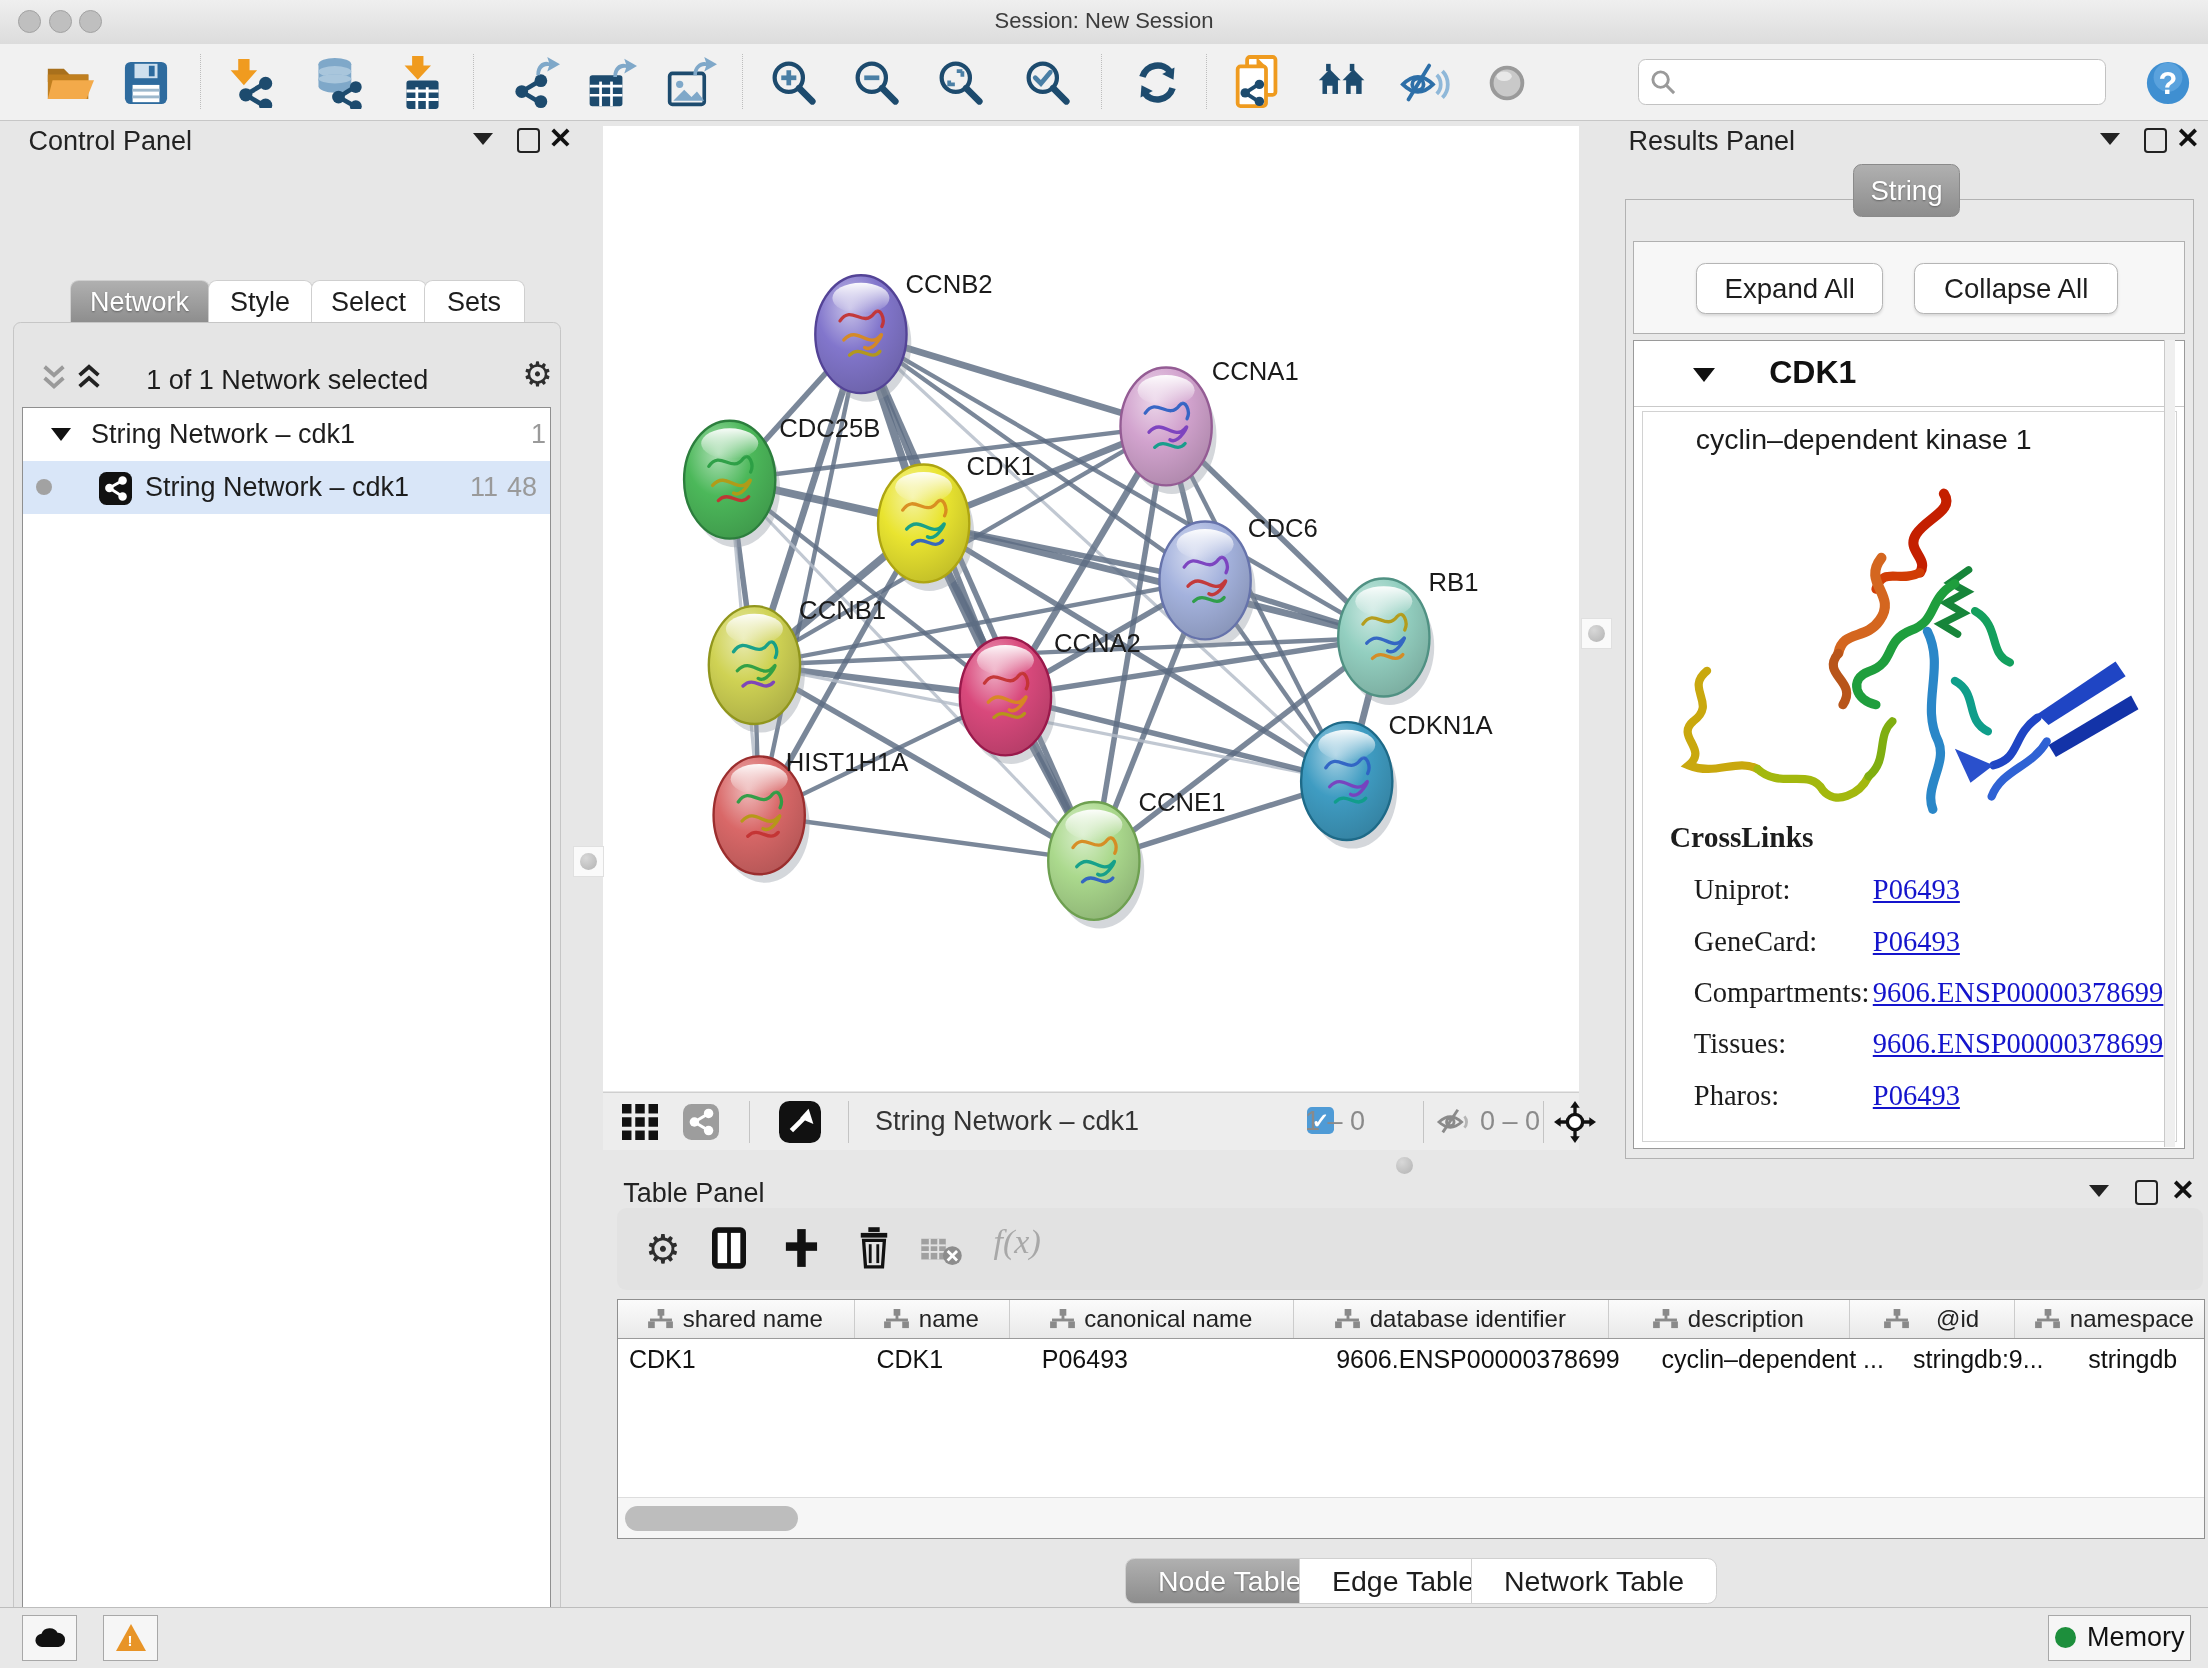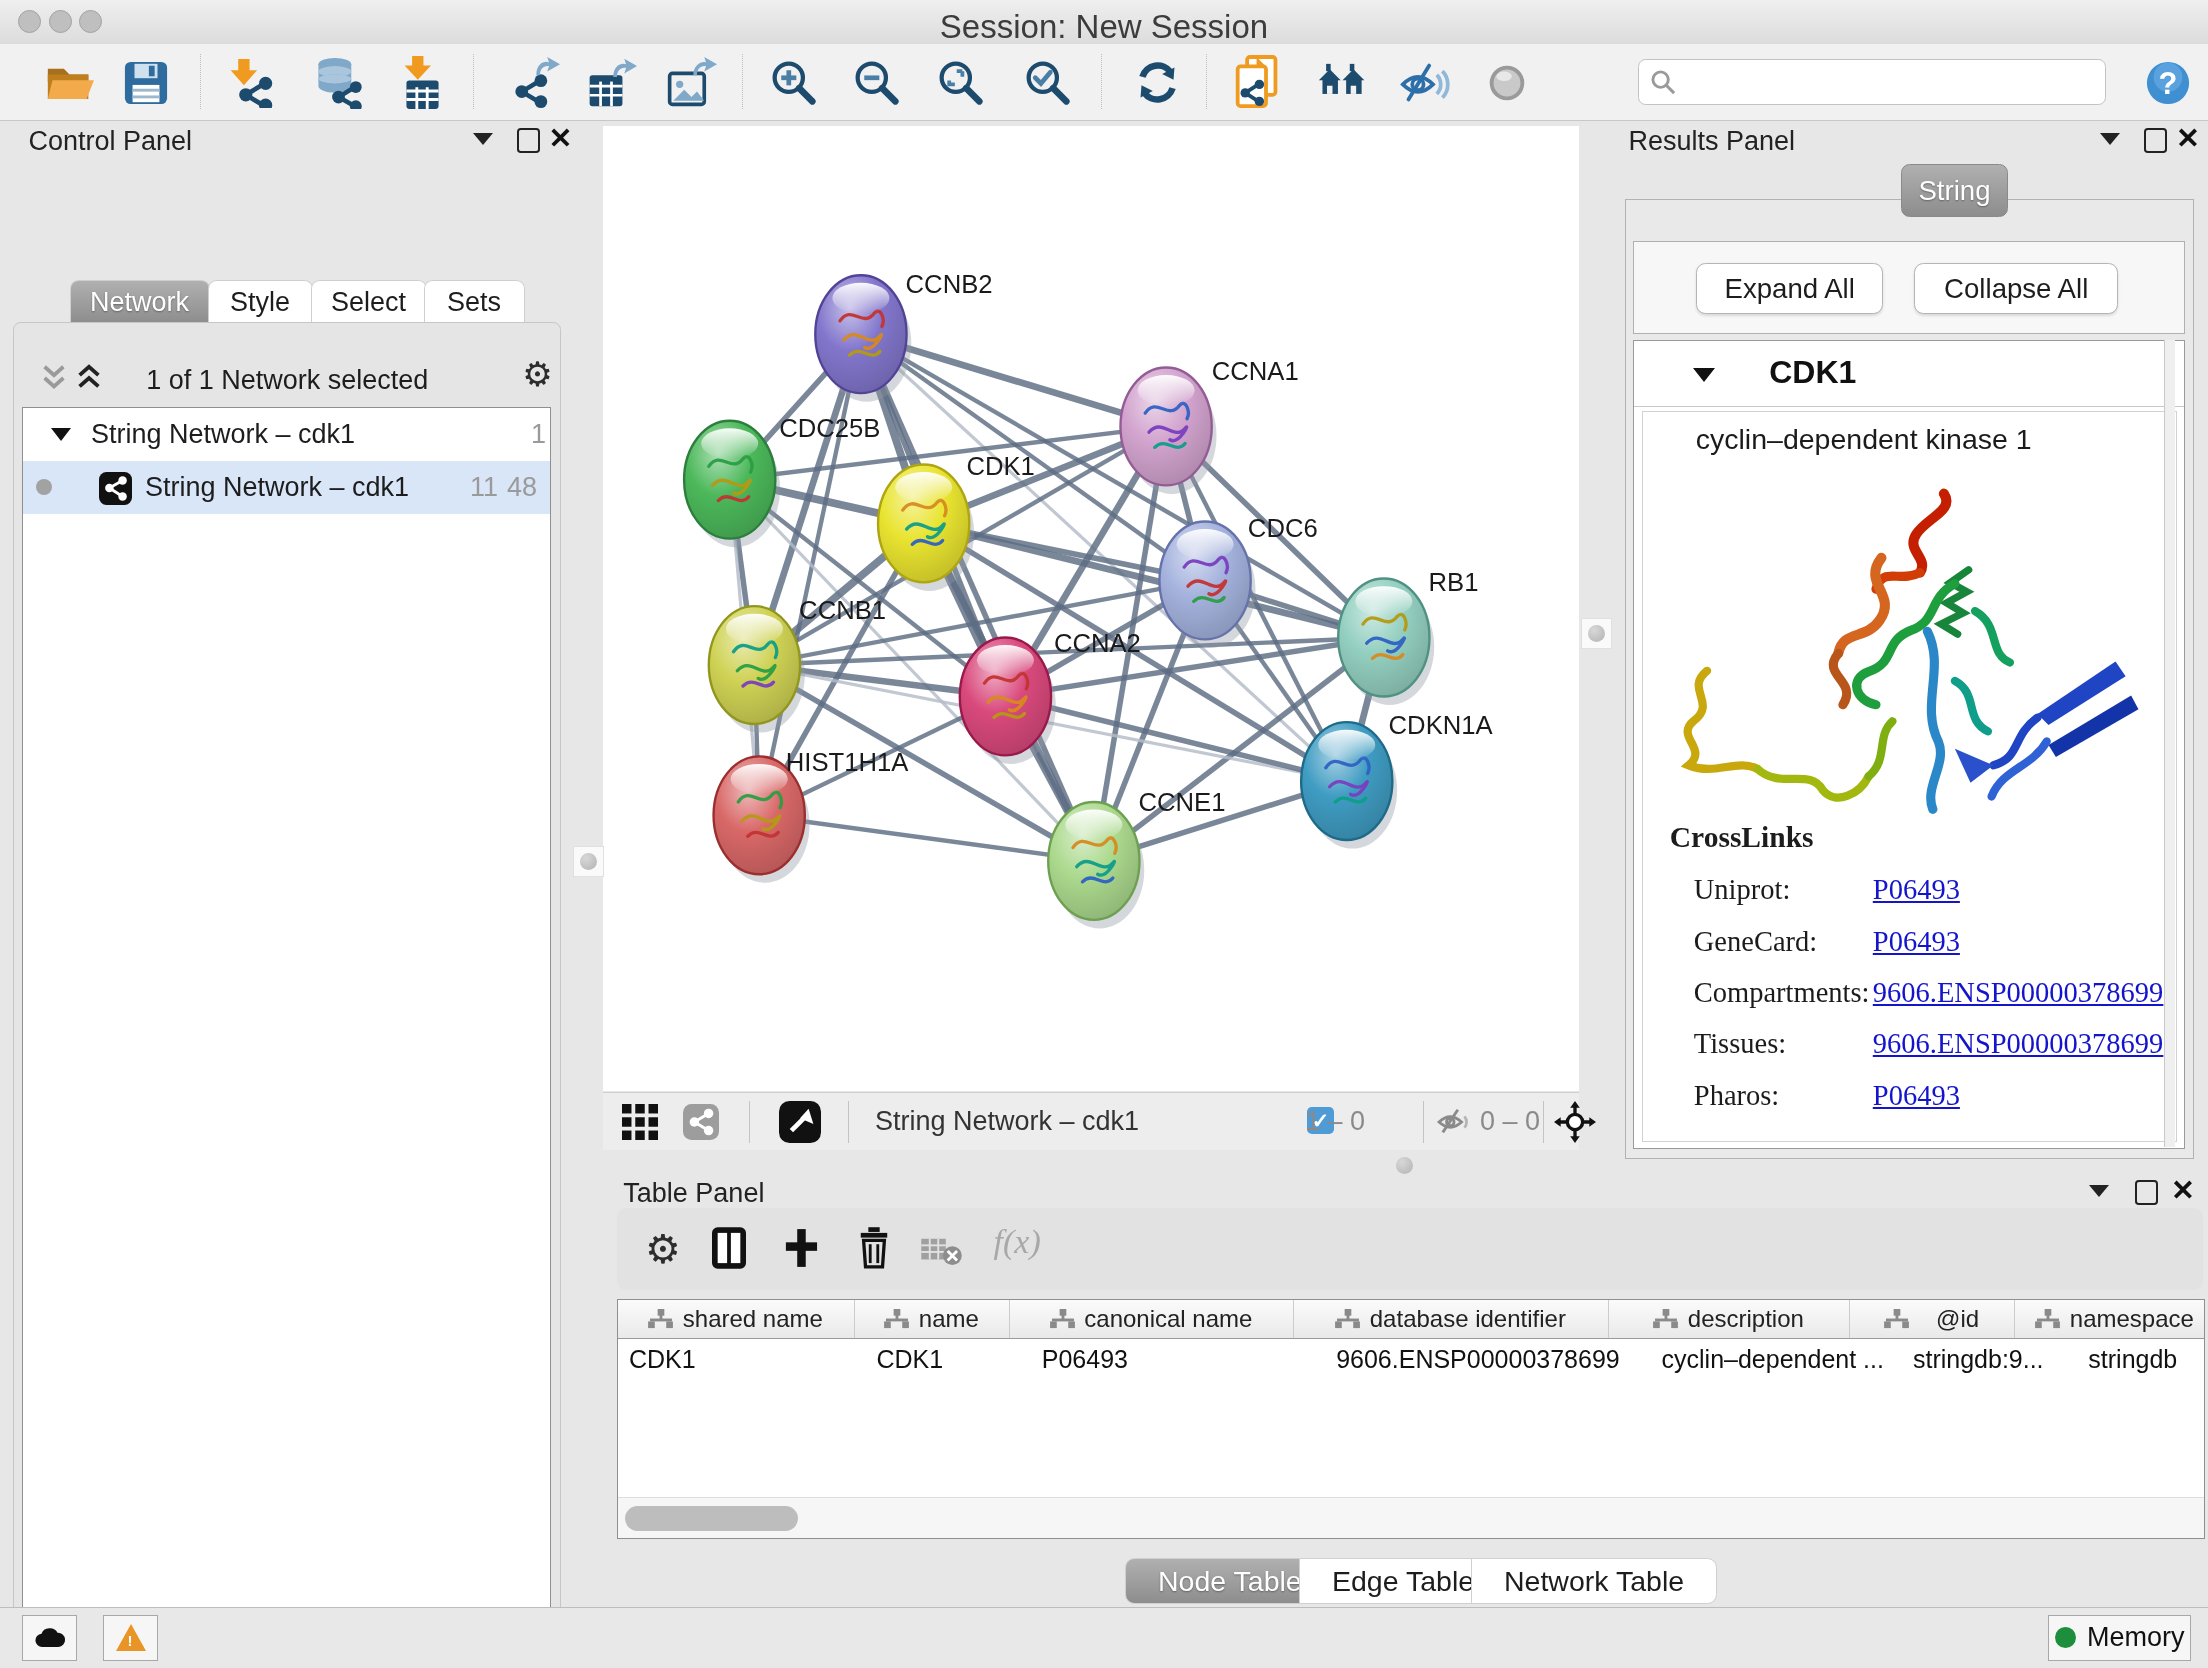--- a/index.html
+++ b/index.html
@@ -9,21 +9,21 @@
     font-family:"Liberation Sans",sans-serif;
     color:#1d1d1d;
     -webkit-font-smoothing:antialiased;
   }
   .abs{position:absolute;}
   
   #titlebar{left:0;top:0;width:2208px;height:44px;
     background:linear-gradient(#efefef,#dcdcdc);
     border-bottom:1px solid #b3b3b3;}
   .tl{width:21px;height:21px;border-radius:50%;background:#bfbfbf;border:1px solid #a2a2a2;top:9.5px;}
-  #window-title{width:100%;text-align:center;top:7.6px;font-size:33px;color:#3c3c3c;}
+  #window-title{width:100%;text-align:center;top:7.6px;font-size:22px;color:#3c3c3c;}
   
   #toolbar{left:0;top:44px;width:2208px;height:76px;background:#f1f1f1;border-bottom:1px solid #c7c7c7;}
   .tbsep{top:9.5px;width:0;height:55px;border-left:1.9px dotted #bdbdbd;}
   .tbicon{top:13.3px;width:51px;height:51px;display:flex;align-items:center;justify-content:center;}
   #search-box{left:1638px;top:15px;width:466px;height:44px;background:#fff;border:1.9px solid #c2c2c2;border-radius:7.6px;}
   #search-input{position:absolute;left:44px;top:1.9px;width:409px;height:36px;border:none;outline:none;font-size:25px;background:transparent;}
   
   .panel-title{font-size:27px;color:#222;}
   .win-ctl{display:inline-flex;align-items:center;justify-content:center;}
   .tri-down{width:0;height:0;border-left:10.5px solid transparent;border-right:10.5px solid transparent;border-top:12.4px solid #222;}
@@ -44,21 +44,21 @@
   #network-canvas{left:603px;top:126px;width:976px;height:965px;background:#fff;}
   #network-footer{left:603px;top:1092px;width:976px;height:57px;background:#ededed;border-top:1px solid #cfcfcf;}
   .nf-sep{top:7.6px;width:0;height:42px;border-left:1px solid #c4c4c4;}
   .splitter-dot{width:28.5px;height:28.5px;background:#fafafa;border:1px solid #e0e0e0;display:flex;align-items:center;justify-content:center;}
   .splitter-dot i{display:block;width:17px;height:17px;border-radius:50%;background:radial-gradient(circle at 35% 30%,#d8d8d8,#b2b2b2);}
   
   #results-panel{left:1617px;top:122px;width:585px;height:1050px;}
   #rp-outer{left:7.6px;top:77px;width:567px;height:958px;background:#e9e9e9;border:1px solid #b2b2b2;}
   #string-tab{left:236px;top:42px;width:105px;height:51px;background:linear-gradient(#b0b0b0,#8d8d8d);
     border:1px solid #8a8a8a;border-radius:8.6px;color:#fff;font-size:27.6px;display:flex;align-items:center;justify-content:center;
-    text-shadow:0 1px 1.9px rgba(0,0,0,.35);z-index:3;margin-left:48px;}
+    text-shadow:0 1px 1.9px rgba(0,0,0,.35);z-index:3;}
   #rp-buttons{left:7.6px;top:41px;width:550px;height:91px;background:#f7f7f7;border:1px solid #b0b0b0;}
   .rp-btn{top:21px;height:49px;background:#fff;border:1px solid #b5b5b5;border-radius:9.5px;
     font-size:27.6px;display:flex;align-items:center;justify-content:center;box-shadow:0 1.9px 2.9px rgba(0,0,0,.12);}
   #rp-section{left:7.6px;top:140px;width:550px;height:807px;background:#fff;border:1px solid #9a9a9a;}
   #rp-sec-head{left:0;top:0;width:100%;height:65px;border-bottom:1px solid #c9c9c9;display:flex;align-items:center;}
   #gene-symbol{font-size:32px;font-weight:bold;color:#111;}
   #rp-sec-inner{left:7.6px;top:70px;width:533px;height:729px;border:1px solid #d2d2d2;}
   #gene-desc{left:17px;top:11.4px;font-size:28.5px;color:#1b1b1b;margin-left:36px;}
   .serif{font-family:"Liberation Serif",serif;}
   .xl-label{font-size:28.5px;color:#1b1b1b;}

